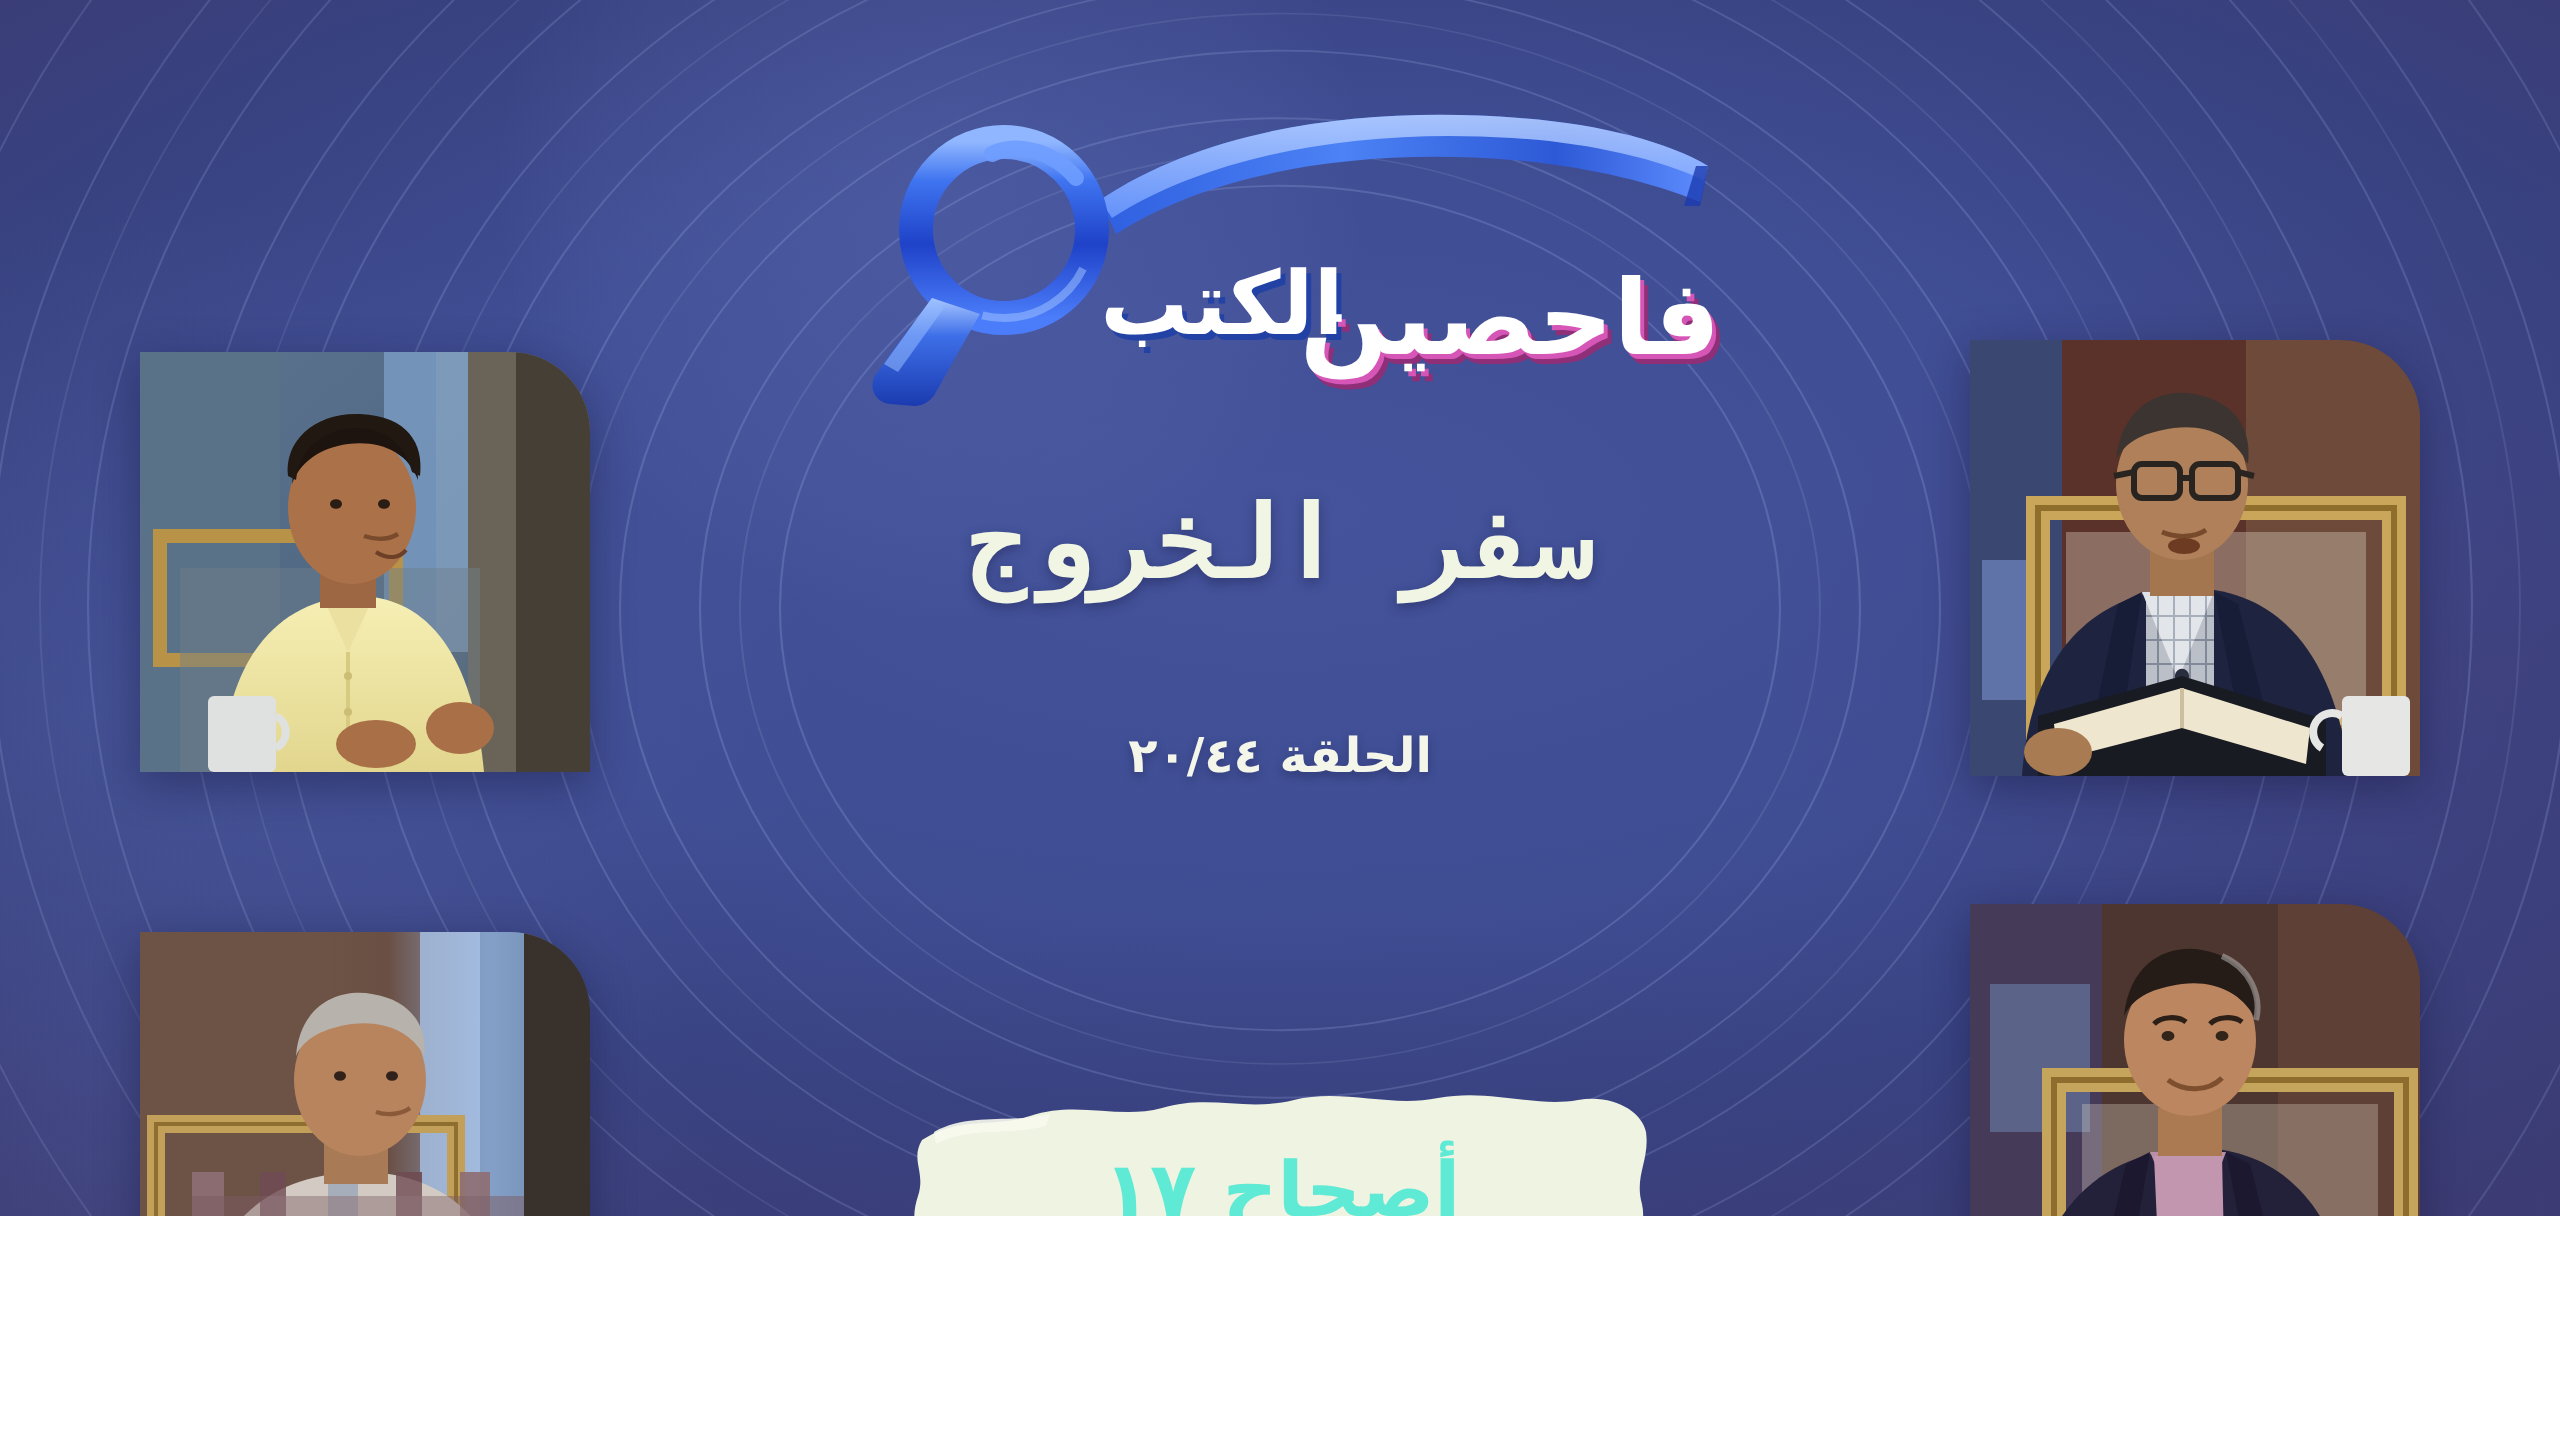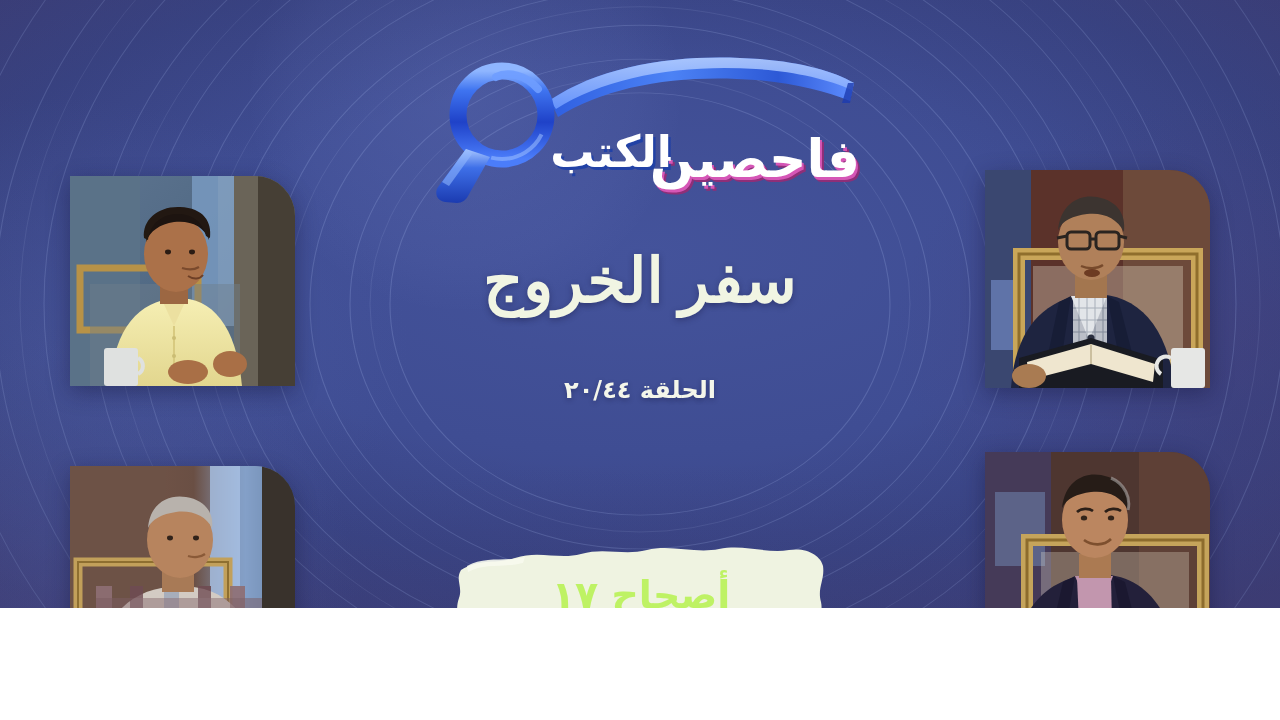--- a/index.html
+++ b/index.html
@@ -77,22 +77,22 @@
 
   
   .center-col {
     position:absolute;
     left:340px; top:245px;
     width:600px;
     text-align:center;
     direction:rtl;
   }
   .show-title {
-    font-family:Liberation Serif, serif;
-    font-size:62px;
+    font-family:Liberation Mono, monospace;
+    font-size:52px;
     font-weight:bold;
     color:#f1f5e3;
     line-height:1.18;
     letter-spacing:0px;
     text-shadow:0 2px 6px rgba(20,22,60,.38);
   }
   .episode {
     margin-top:58px;
     font-family:"DejaVu Sans", sans-serif;
     font-size:24px;
@@ -111,21 +111,21 @@
   .banner .brush svg { width:100%; height:100%; display:block; }
   .banner .chapter {
     position:absolute;
     left:0; right:0; top:50%;
     transform:translateY(-50%);
     text-align:center;
     direction:rtl;
     font-family:"DejaVu Sans", sans-serif;
     font-size:38px;
     font-weight:bold;
-    color:#bef264;
+    color:#5eead4;
   }
 </style>
 </head>
 <body>
 
 <div id="stage">
 
   <div class="bg-base"></div>
   <div class="bg-tint-left"></div>
   <div class="bg-soft-blob"></div>

